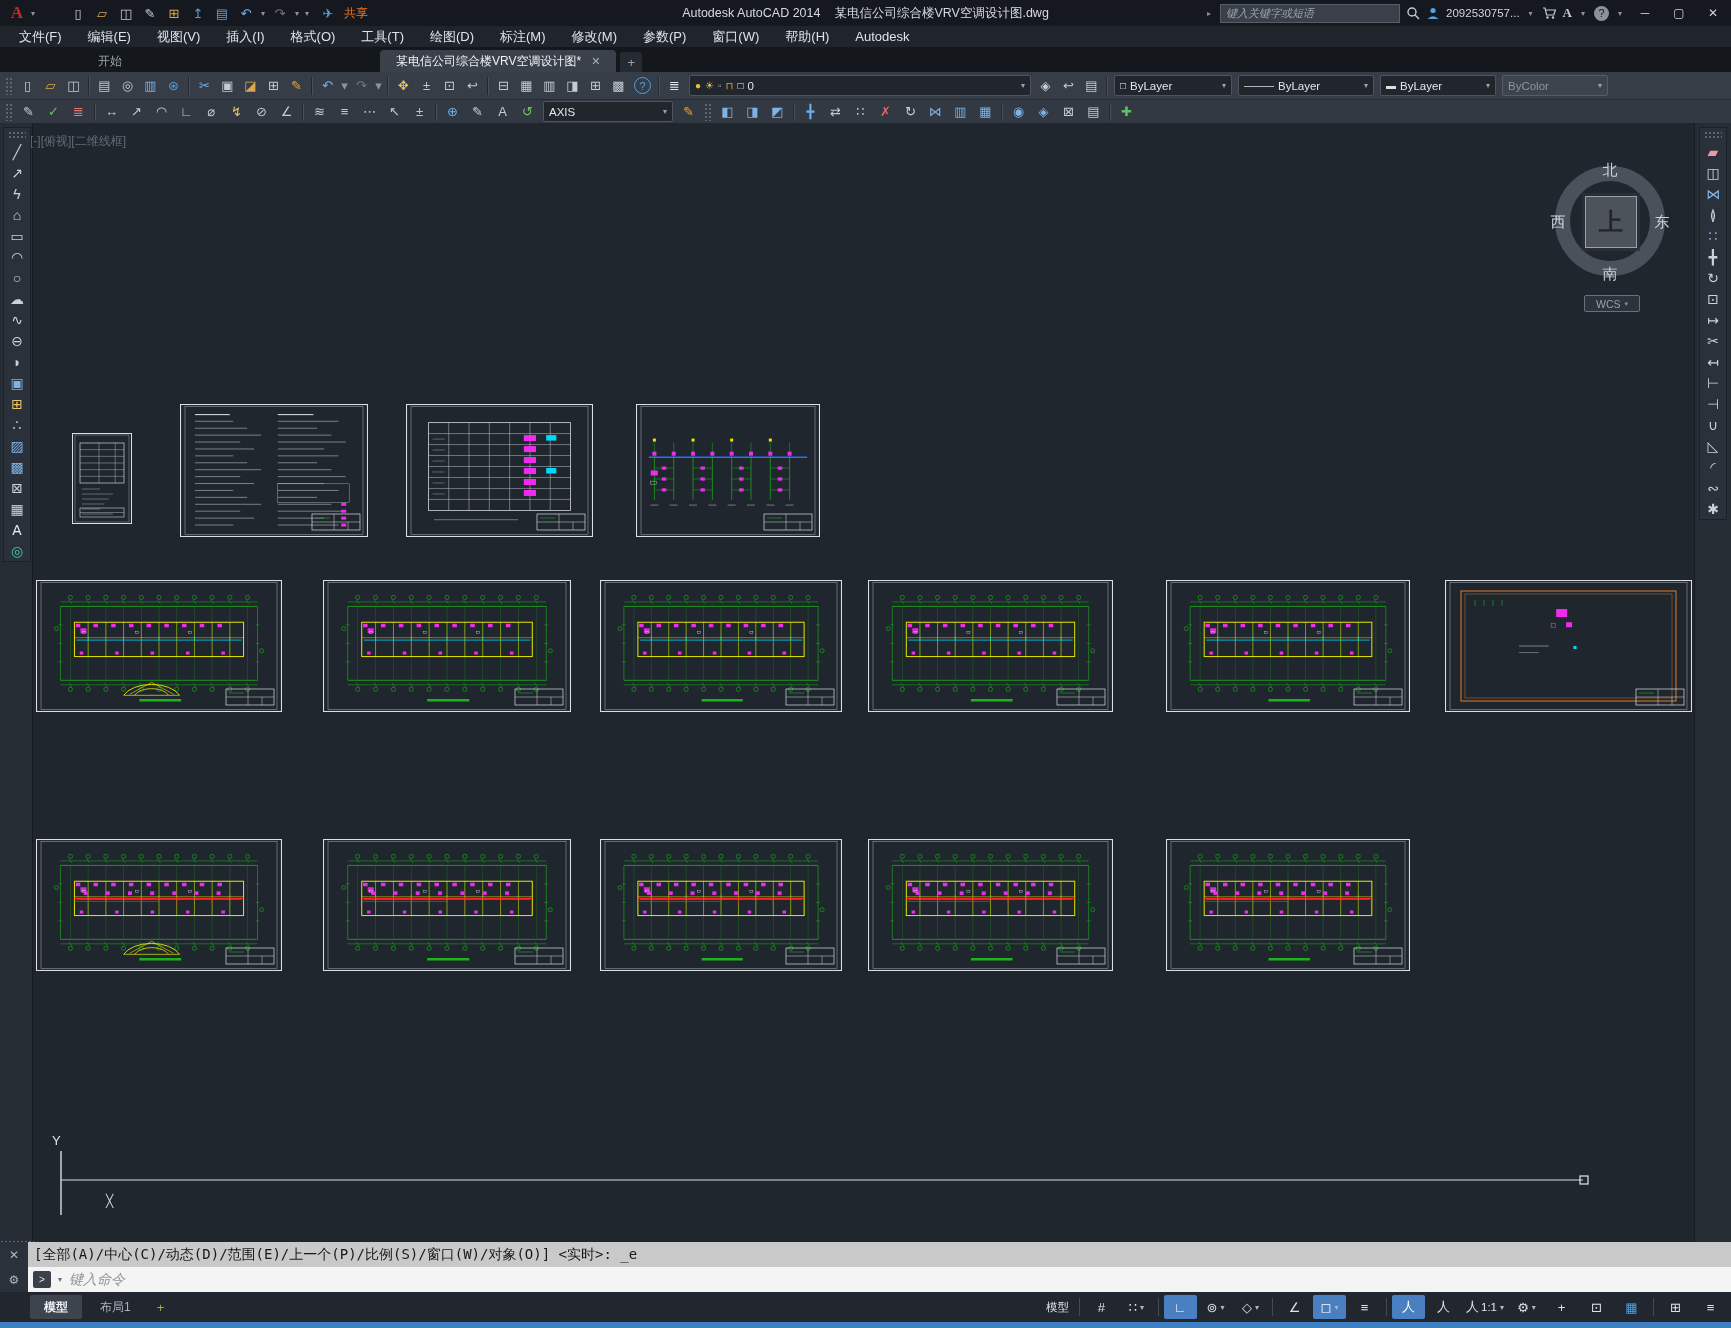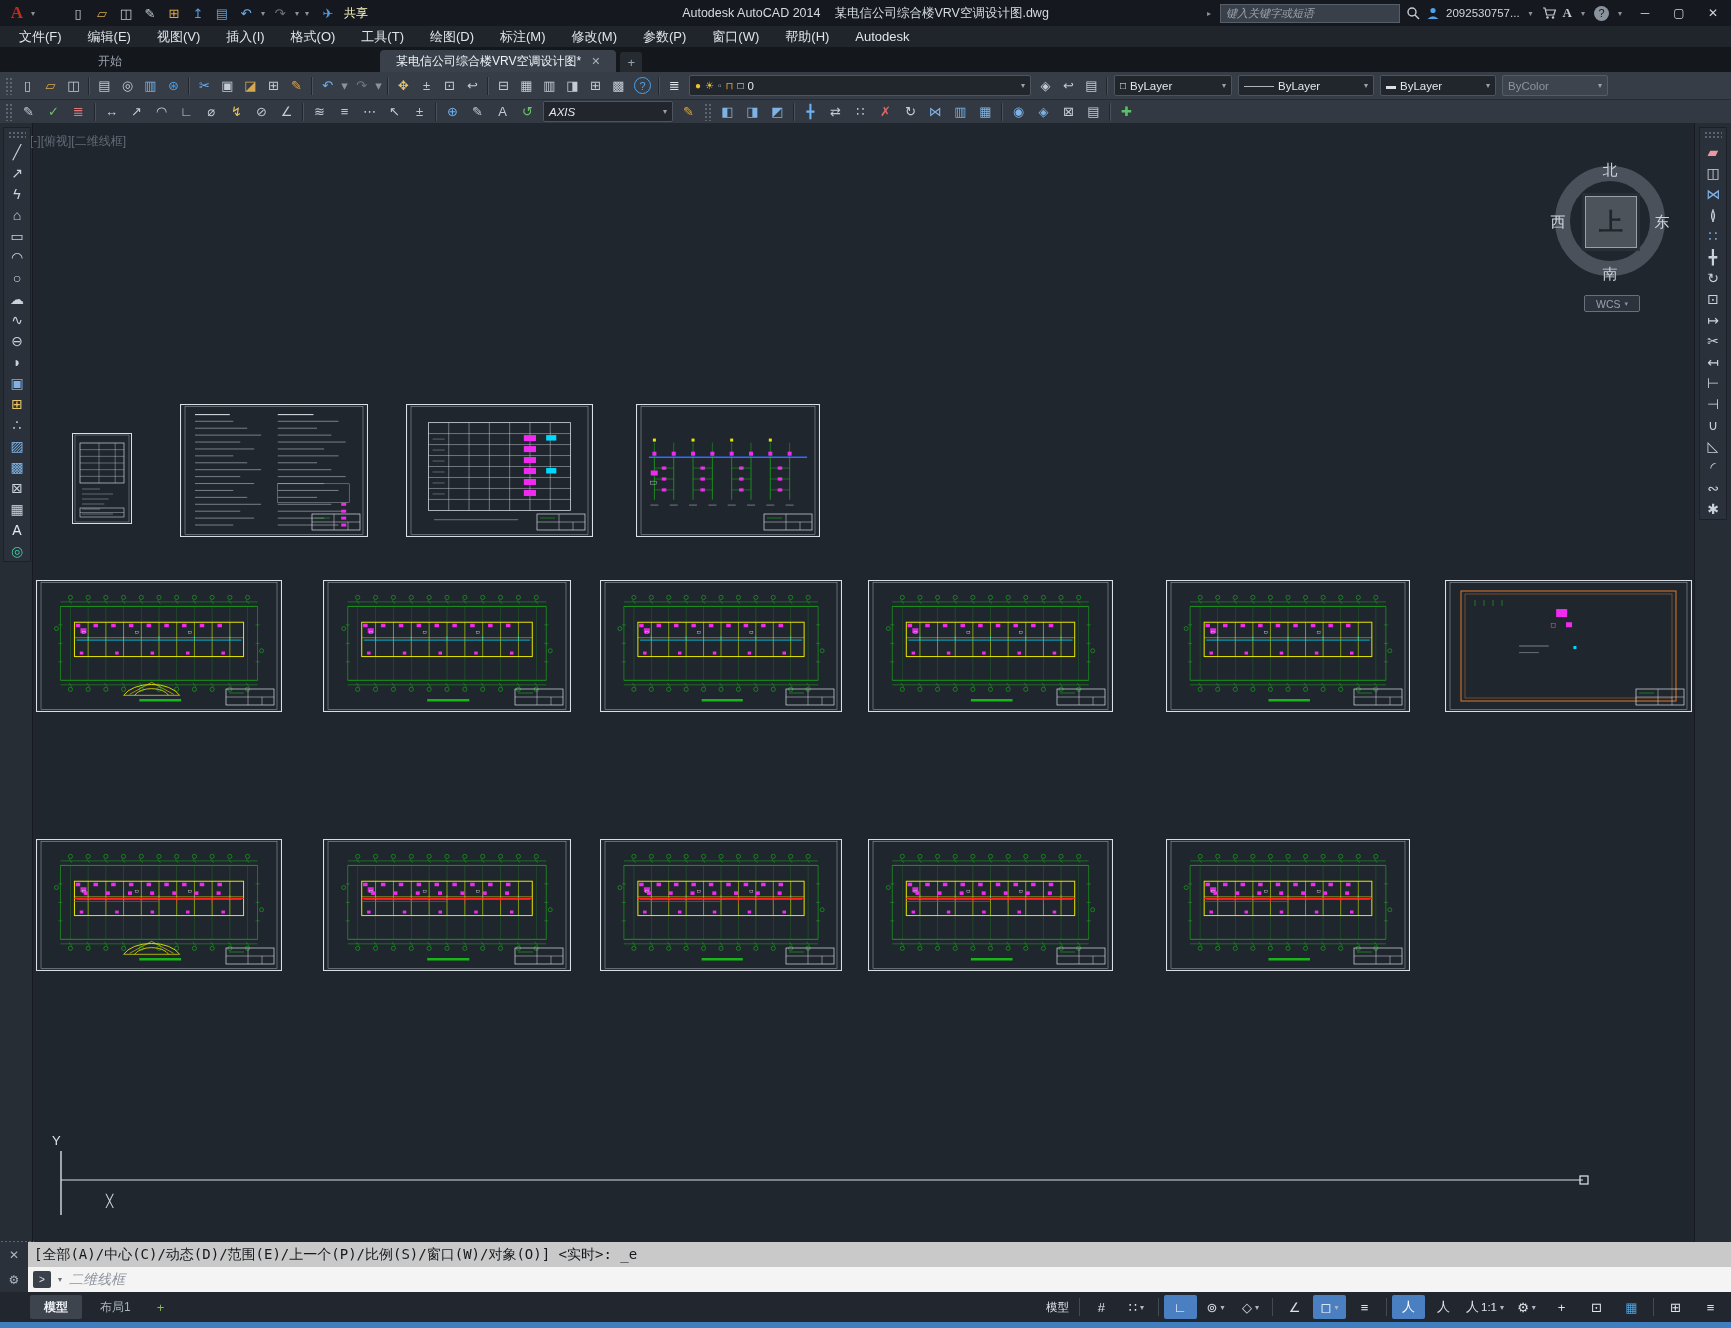--- a/index.html
+++ b/index.html
@@ -117,21 +117,21 @@
       <span class="qa-icon" style="color: rgb(90, 159, 224);">↥</span>
       <span class="qa-icon" style="color: rgb(90, 159, 224);">▤</span>
       <span class="qa-icon" style="color: rgb(109, 177, 240);">↶</span>
       <span class="qa-caret" style="color: rgb(138, 146, 156);">▾</span>
       <span class="qa-icon" style="color: rgb(110, 116, 124);">↷</span>
       <span class="qa-caret" style="color: rgb(138, 146, 156);">▾</span>
       <span class="qa-caret" style="color: rgb(138, 146, 156);">▾</span>
     </div>
   <div style="display:flex;align-items:center;margin-left:4px;gap:4px;">
     <span class="qa-icon" style="color:#4ea1e8;">✈</span>
-    <span style="font-size:12px;color:#fef9c3;">共享</span>
+    <span style="font-size:12px;color:#f97316;">共享</span>
   </div>
   <div id="title-center">
     <span>Autodesk AutoCAD 2014</span>
     <span>某电信公司综合楼VRV空调设计图.dwg</span>
   </div>
   <div id="title-right">
     <span class="qa-caret">▸</span>
     <input id="search-input" placeholder="键入关键字或短语" style="">
     <span class="tb-svgicon">
       <svg width="14" height="14" viewBox="0 0 14 14">
@@ -278,21 +278,21 @@
     <span class="tb-icon" style="color: rgb(195, 203, 212);">≋</span>
     <span class="tb-icon" style="color: rgb(195, 203, 212);">≡</span>
     <span class="tb-icon" style="color: rgb(195, 203, 212);">⋯</span>
     <span class="tb-icon" style="color: rgb(195, 203, 212);">↖</span>
     <span class="tb-icon" style="color: rgb(232, 197, 106);">±</span>
     <span class="tb-sep"></span>
     <span class="tb-icon" style="color: rgb(109, 177, 240);">⊕</span>
     <span class="tb-icon" style="color: rgb(195, 203, 212);">✎</span>
     <span class="tb-icon" style="color: rgb(195, 203, 212);">A</span>
     <span class="tb-icon" style="color: rgb(109, 192, 106);">↺</span>
-    <span class="tb-combo" style="width: 118px; font-style: italic;">
+    <span class="tb-combo" style="width: 118px;">
       <span>AXIS</span>
       <span class="caret">▾</span>
     </span>
     <span class="tb-icon" style="color: rgb(217, 167, 78);">✎</span>
     <span class="tb-grip"></span>
     <span class="tb-icon" style="color: rgb(127, 178, 229);">◧</span>
     <span class="tb-icon" style="color: rgb(127, 178, 229);">◨</span>
     <span class="tb-icon" style="color: rgb(127, 178, 229);">◩</span>
     <span class="tb-sep"></span>
     <span class="tb-icon" style="color: rgb(109, 177, 240);">╋</span>
@@ -1860,21 +1860,21 @@
 <div class="abs" id="cmd-gutter">
   <span class="gutter-ic">✕</span>
   <span class="gutter-ic">⚙</span>
 </div>
 <div class="abs" id="cmd-history">
   <span>[全部(A)/中心(C)/动态(D)/范围(E)/上一个(P)/比例(S)/窗口(W)/对象(O)] &lt;实时&gt;: _e</span>
 </div>
 <div class="abs" id="cmd-inputrow">
   <span id="cmd-pr-icon">&gt;</span>
   <span id="cmd-pr-caret">▾</span>
-  <span id="cmd-input">二维线框</span>
+  <span id="cmd-input">键入命令</span>
 </div>
 
 <div class="abs" id="bottombar">
   <div id="layout-tabs">
     <div class="layout-tab active">模型</div>
     <div class="layout-tab">布局1</div>
     <div class="layout-add">+</div>
   </div>
   <div id="statusbar">
       <span class="st-btn">

